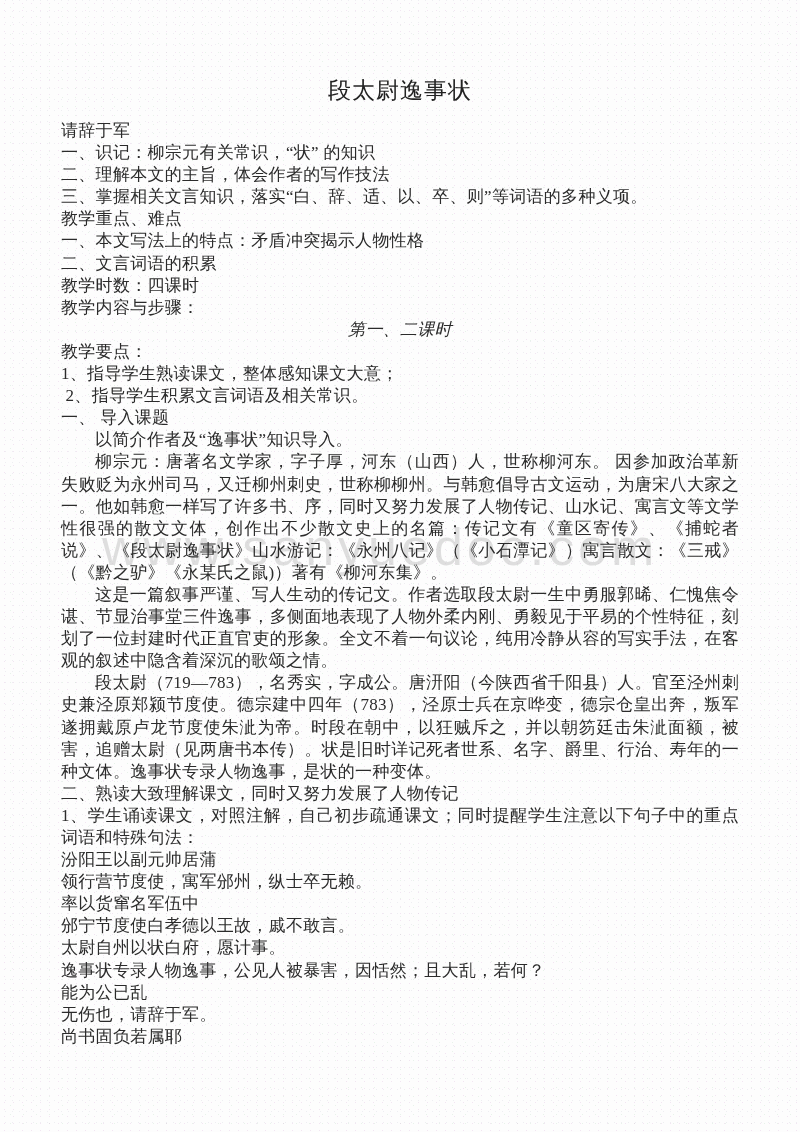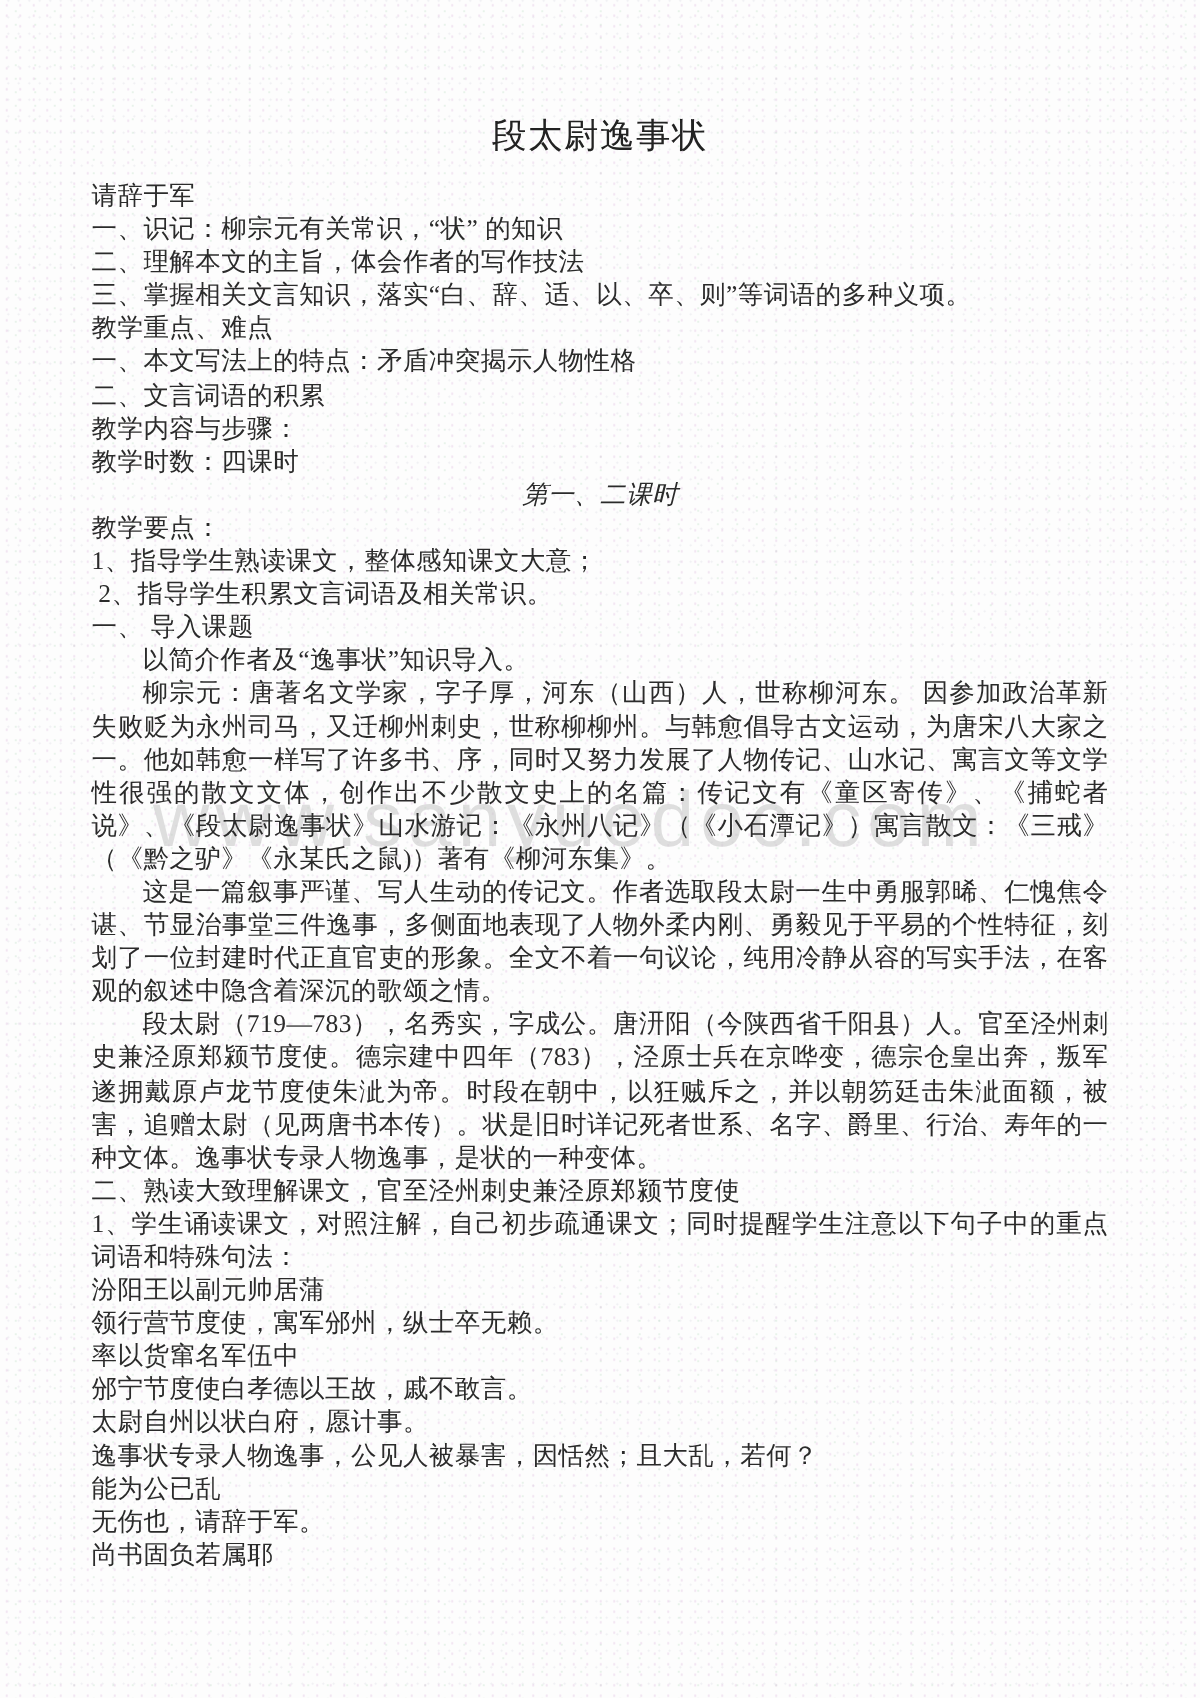--- a/index.html
+++ b/index.html
@@ -65,32 +65,32 @@
   <div class="watermark">www.sanyuedoc.com</div>
   <div class="content">
       <div class="line title">段太尉逸事状</div>
       <div class="line plain">请辞于军</div>
       <div class="line plain">一、识记：柳宗元有关常识，“状” 的知识</div>
       <div class="line plain">二、理解本文的主旨，体会作者的写作技法</div>
       <div class="line plain">三、掌握相关文言知识，落实“白、辞、适、以、卒、则”等词语的多种义项。</div>
       <div class="line plain">教学重点、难点</div>
       <div class="line plain">一、本文写法上的特点：矛盾冲突揭示人物性格</div>
       <div class="line plain">二、文言词语的积累</div>
+      <div class="line plain">教学时数：四课时</div>
       <div class="line plain">教学内容与步骤：</div>
-      <div class="line plain">教学时数：四课时</div>
       <div class="line center">第一、二课时</div>
       <div class="line plain">教学要点：</div>
       <div class="line plain">1、指导学生熟读课文，整体感知课文大意；</div>
       <div class="line plain"> 2、指导学生积累文言词语及相关常识。</div>
       <div class="line plain">一、 导入课题</div>
       <div class="line indent">以简介作者及“逸事状”知识导入。</div>
       <div class="line indent justify">柳宗元：唐著名文学家，字子厚，河东（山西）人，世称柳河东。 因参加政治革新失败贬为永州司马，又迁柳州刺史，世称柳柳州。与韩愈倡导古文运动，为唐宋八大家之一。他如韩愈一样写了许多书、序，同时又努力发展了人物传记、山水记、寓言文等文学性很强的散文文体，创作出不少散文史上的名篇：传记文有《童区寄传》、《捕蛇者说》、《段太尉逸事状》山水游记：《永州八记》（《小石潭记》）寓言散文：《三戒》（《黔之驴》《永某氏之鼠)）著有《柳河东集》。</div>
       <div class="line indent justify">这是一篇叙事严谨、写人生动的传记文。作者选取段太尉一生中勇服郭晞、仁愧焦令谌、节显治事堂三件逸事，多侧面地表现了人物外柔内刚、勇毅见于平易的个性特征，刻划了一位封建时代正直官吏的形象。全文不着一句议论，纯用冷静从容的写实手法，在客观的叙述中隐含着深沉的歌颂之情。</div>
       <div class="line indent justify">段太尉（719—783），名秀实，字成公。唐汧阳（今陕西省千阳县）人。官至泾州刺史兼泾原郑颍节度使。德宗建中四年（783），泾原士兵在京哗变，德宗仓皇出奔，叛军遂拥戴原卢龙节度使朱泚为帝。时段在朝中，以狂贼斥之，并以朝笏廷击朱泚面额，被害，追赠太尉（见两唐书本传）。状是旧时详记死者世系、名字、爵里、行治、寿年的一种文体。逸事状专录人物逸事，是状的一种变体。</div>
-      <div class="line plain">二、熟读大致理解课文，官至泾州刺史兼泾原郑颍节度使</div>
+      <div class="line plain">二、熟读大致理解课文，同时又努力发展了人物传记</div>
       <div class="line justify">1、学生诵读课文，对照注解，自己初步疏通课文；同时提醒学生注意以下句子中的重点词语和特殊句法：</div>
       <div class="line plain">汾阳王以副元帅居蒲</div>
       <div class="line plain">领行营节度使，寓军邠州，纵士卒无赖。</div>
       <div class="line plain">率以货窜名军伍中</div>
       <div class="line plain">邠宁节度使白孝德以王故，戚不敢言。</div>
       <div class="line plain">太尉自州以状白府，愿计事。</div>
       <div class="line plain">逸事状专录人物逸事，公见人被暴害，因恬然；且大乱，若何？</div>
       <div class="line plain">能为公已乱</div>
       <div class="line plain">无伤也，请辞于军。</div>
       <div class="line plain">尚书固负若属耶</div>

